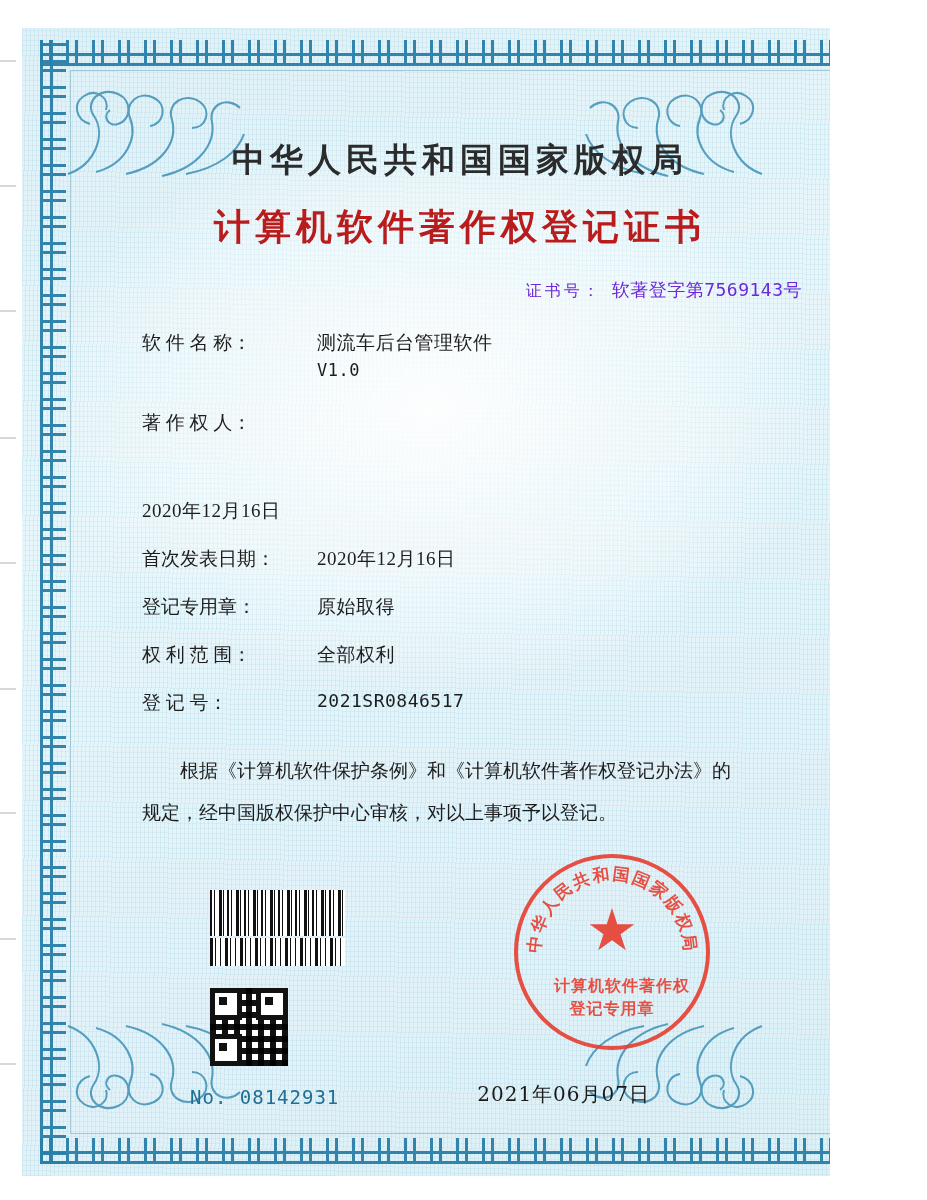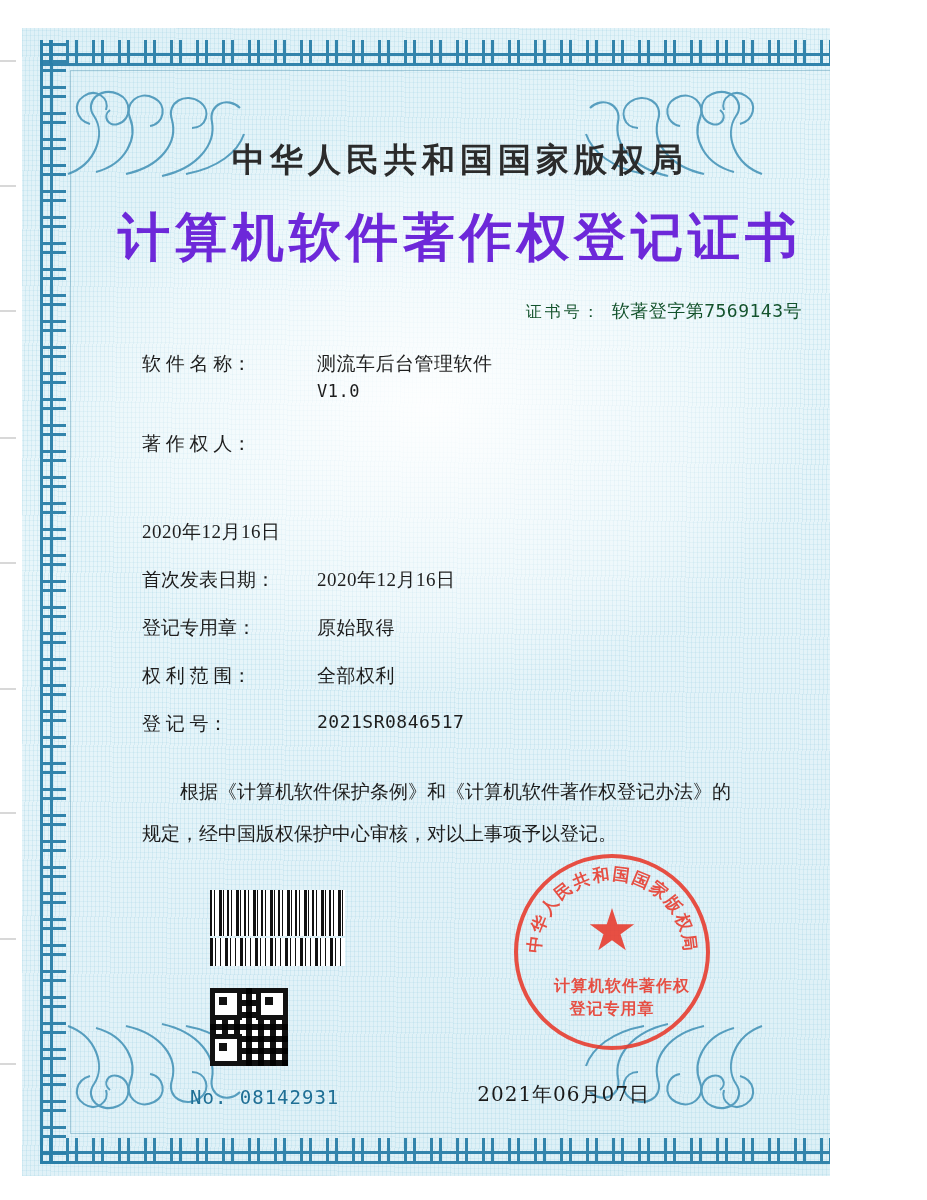--- a/index.html
+++ b/index.html
@@ -142,33 +142,33 @@
     text-align: center;
     font-size: 33px;
     letter-spacing: 5px;
     color: #2b2b2b;
     font-family: "DejaVu Serif", serif;
     font-weight: bold;
     margin-top: 18px;
   }
   .title-main {
     text-align: center;
-    font-size: 52px;
+    font-size: 36px;
     letter-spacing: 5px;
-    color: #6d28d9;
+    color: #b91c1c;
     font-family: "DejaVu Serif", serif;
     font-weight: bold;
     margin-top: 20px;
   }
 
   .cert-no {
     margin-top: 26px;
     text-align: right;
     font-size: 16px;
-    color: #14532d;
+    color: #6d28d9;
     letter-spacing: 1px;
     padding-right: 8px;
   }
   .cert-no .lbl { letter-spacing: 3px; margin-right: 10px; }
 
   .fields {
     margin-top: 28px;
     padding-left: 32px;
   }
   .field-row {

